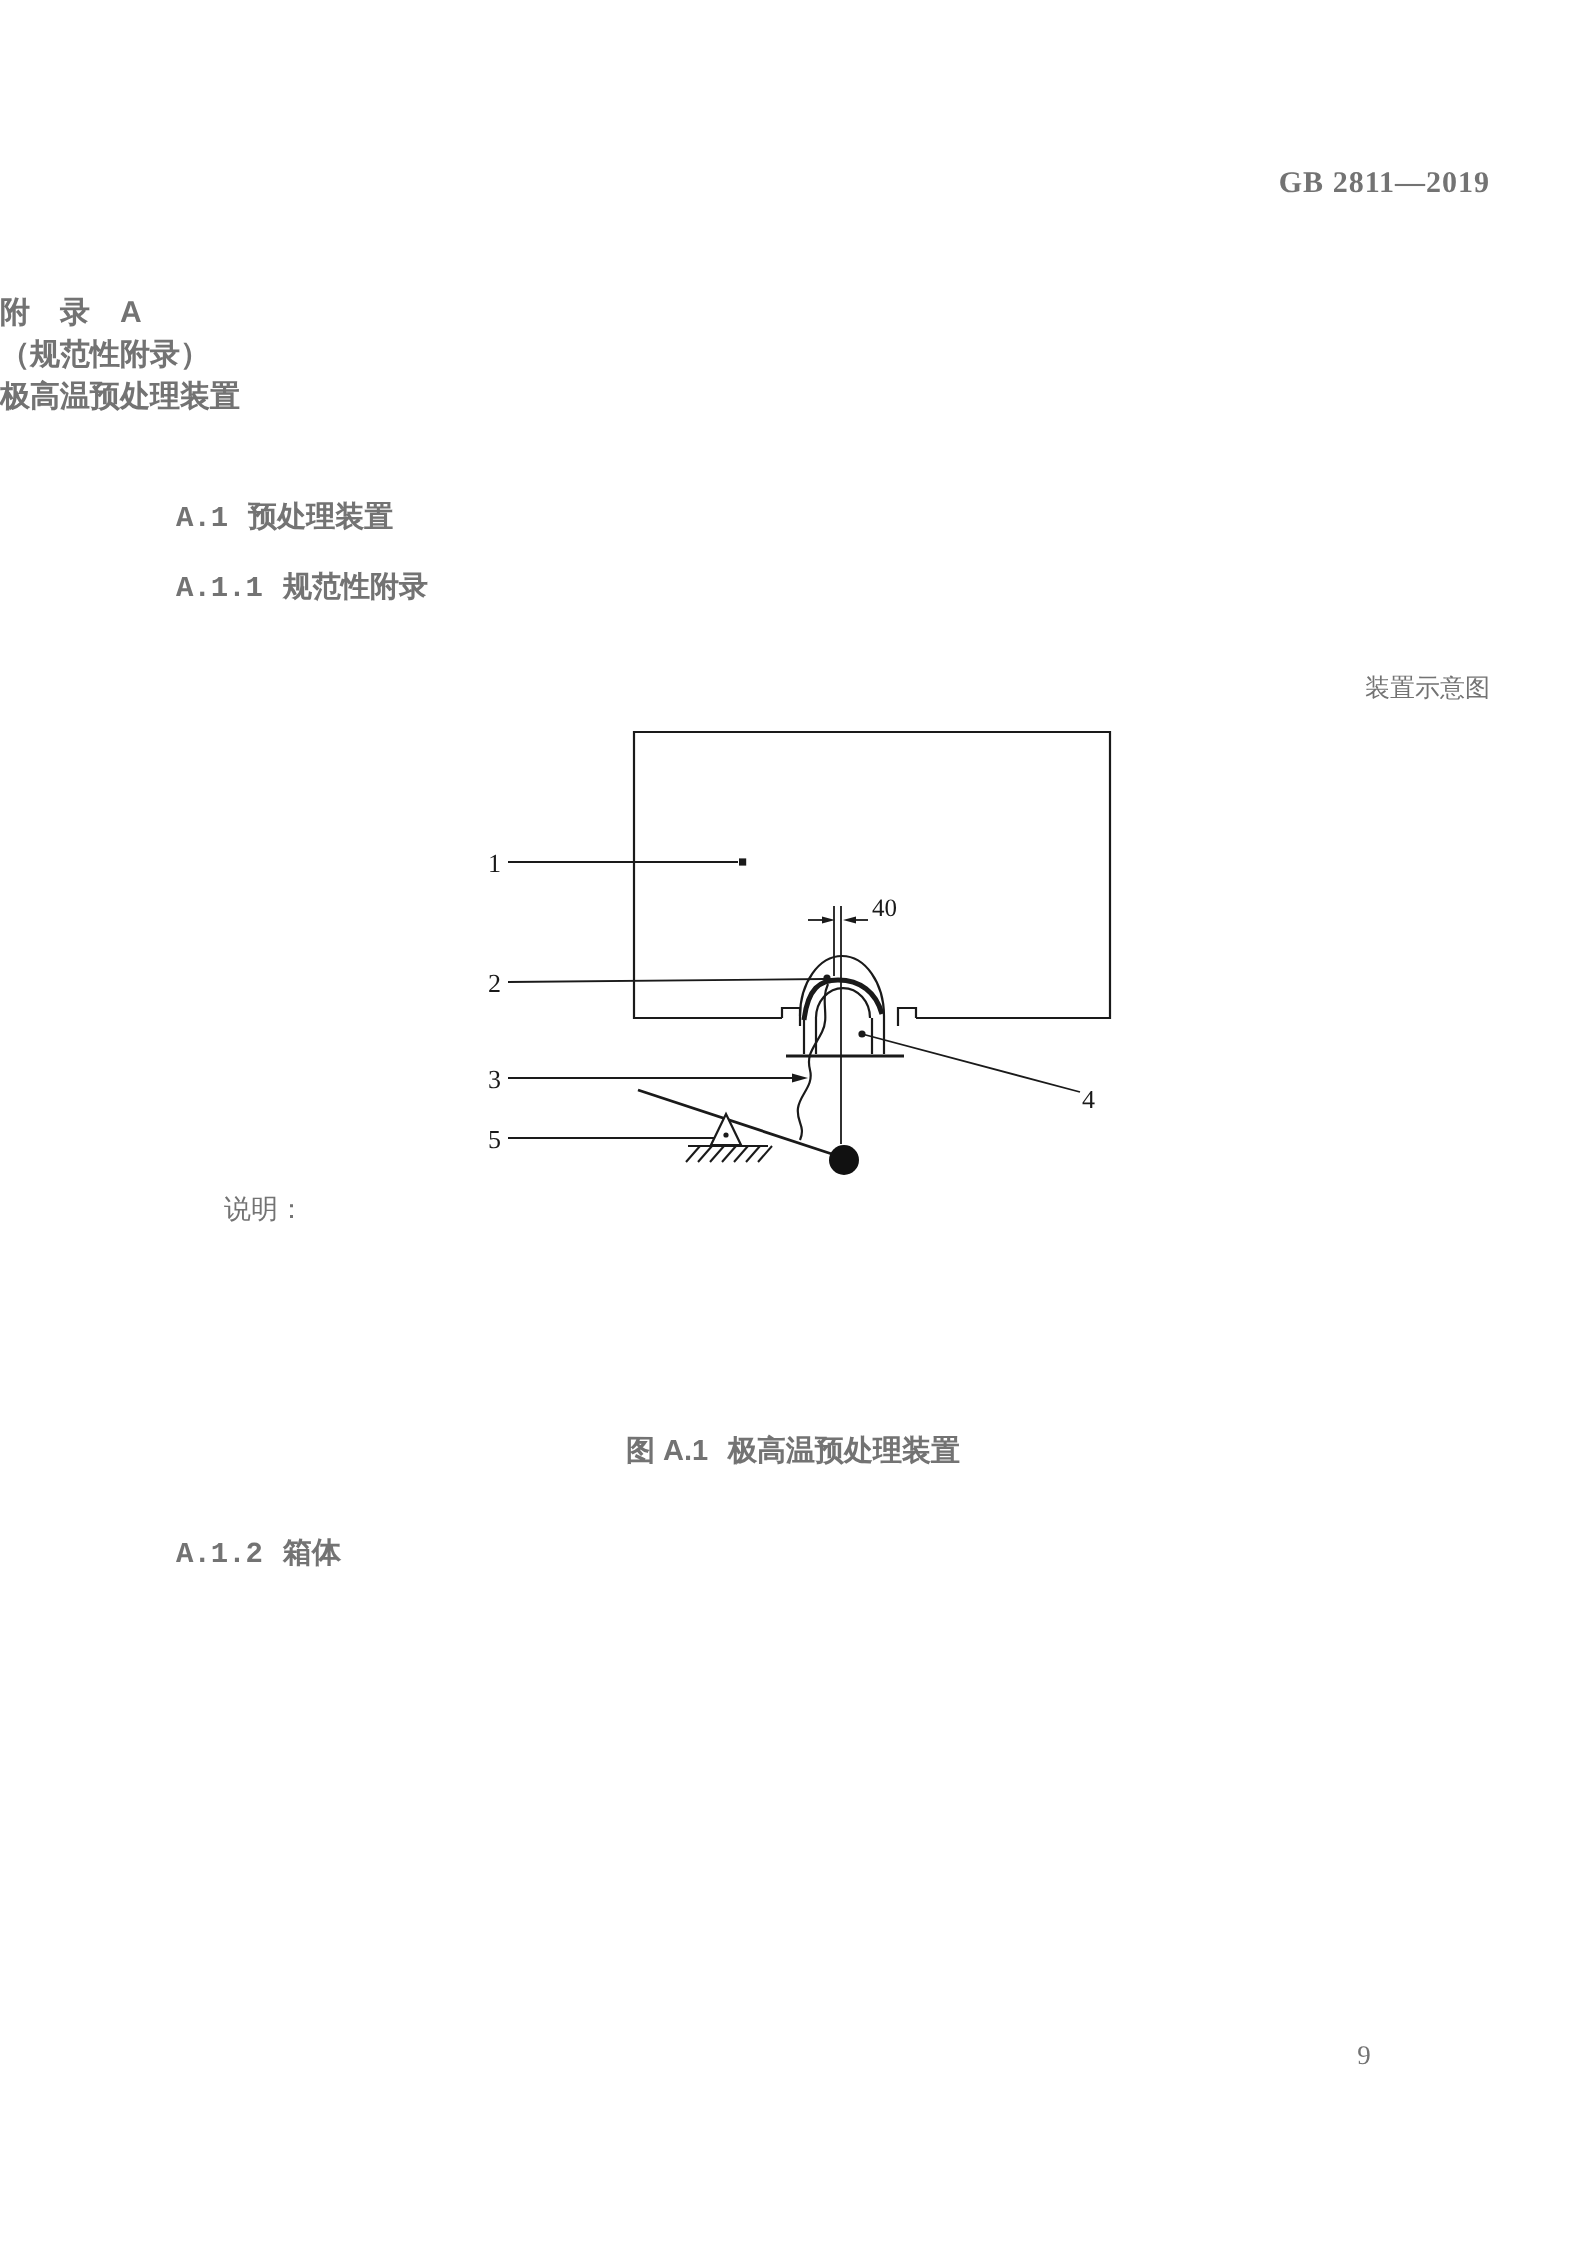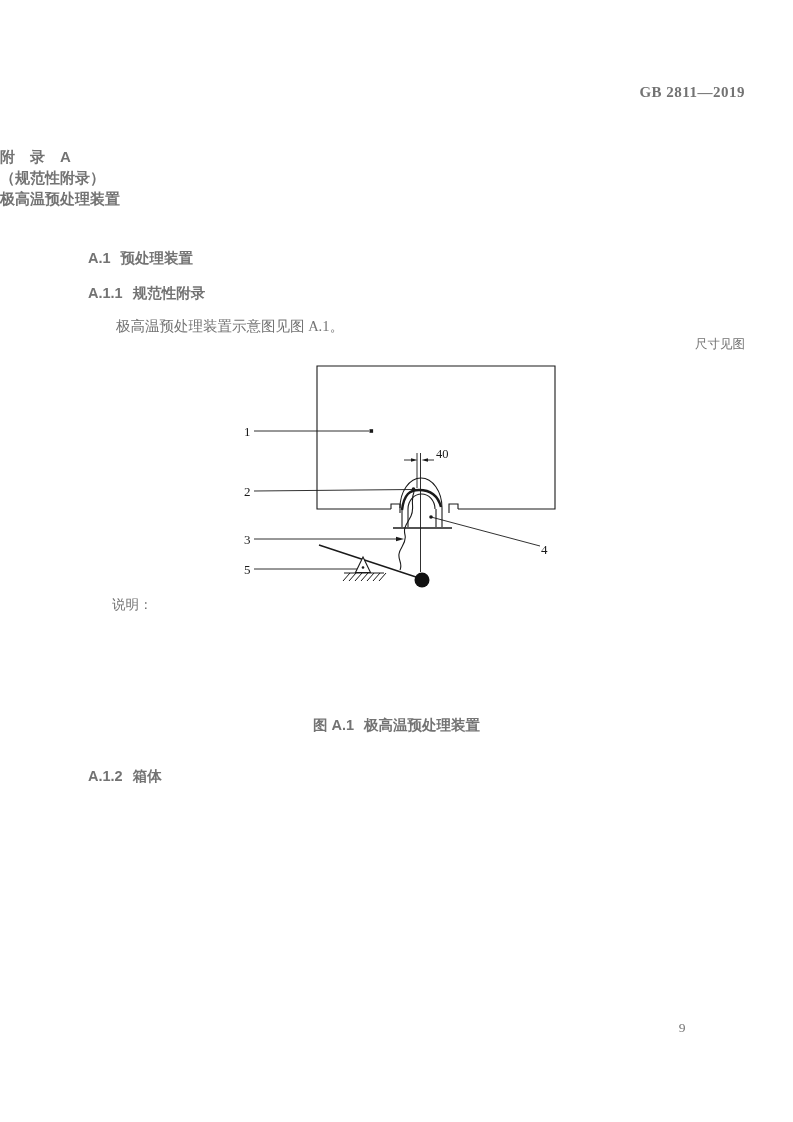--- a/index.html
+++ b/index.html
@@ -20,21 +20,21 @@
     font-weight:bold;font-size:15px;letter-spacing:.5px;
     font-family:"Liberation Serif",serif;
   }
   .title-block{
     top:146px;left:0;width:793px;
     text-align:left;
     font-family:"Liberation Sans",sans-serif;
     font-weight:bold;font-size:15px;line-height:21px;
   }
   .heading{
-    font-family:Liberation Sans, sans-serif;
+    font-family:Liberation Mono, monospace;
     font-weight:bold;font-size:14.5px;white-space:nowrap;
   }
   .heading .sec-num{margin-right:10px;}
   .h-a1{top:249px;left:88px;}
   .h-a11{top:284px;left:88px;}
   .h-a12{top:767px;left:88px;}
   .para{
     margin:0;font-size:14.5px;line-height:21.8px;
   }
   .p-a11{top:316px;left:116px;}
@@ -71,23 +71,22 @@
   </div>
 
   <div class="abs heading h-a1">
     <span class="sec-num">A.1</span><span>预处理装置</span>
   </div>
 
   <div class="abs heading h-a11">
     <span class="sec-num">A.1.1</span><span>规范性附录</span>
   </div>
 
-  <p class="abs para p-a11">极高温预处理装置示意图见图 A.1。</p>
 
-  <div class="abs unit-note">尺寸见图</div>
+  <div class="abs unit-note">装置示意图</div>
 
   <svg class="abs diagram-svg" width="793" height="232" viewBox="0 360 793 232" stroke="#1a1a1a" stroke-width="1.1" fill="none">
 
     <path d="M391,509 H317 V366 H555 V509 H458"></path>
     <path d="M391,509 V504 H400 V513"></path>
     <path d="M458,509 V504 H449 V513"></path>
 
     <path d="M400,508 A21,30 0 0 1 442,508"></path>
     <path stroke-width="2.5" d="M402,510 C404,494 410,490 419,490 C430,490 438,496 441,507"></path>
     <path d="M408,509 A13.5,15 0 0 1 435,509"></path>

